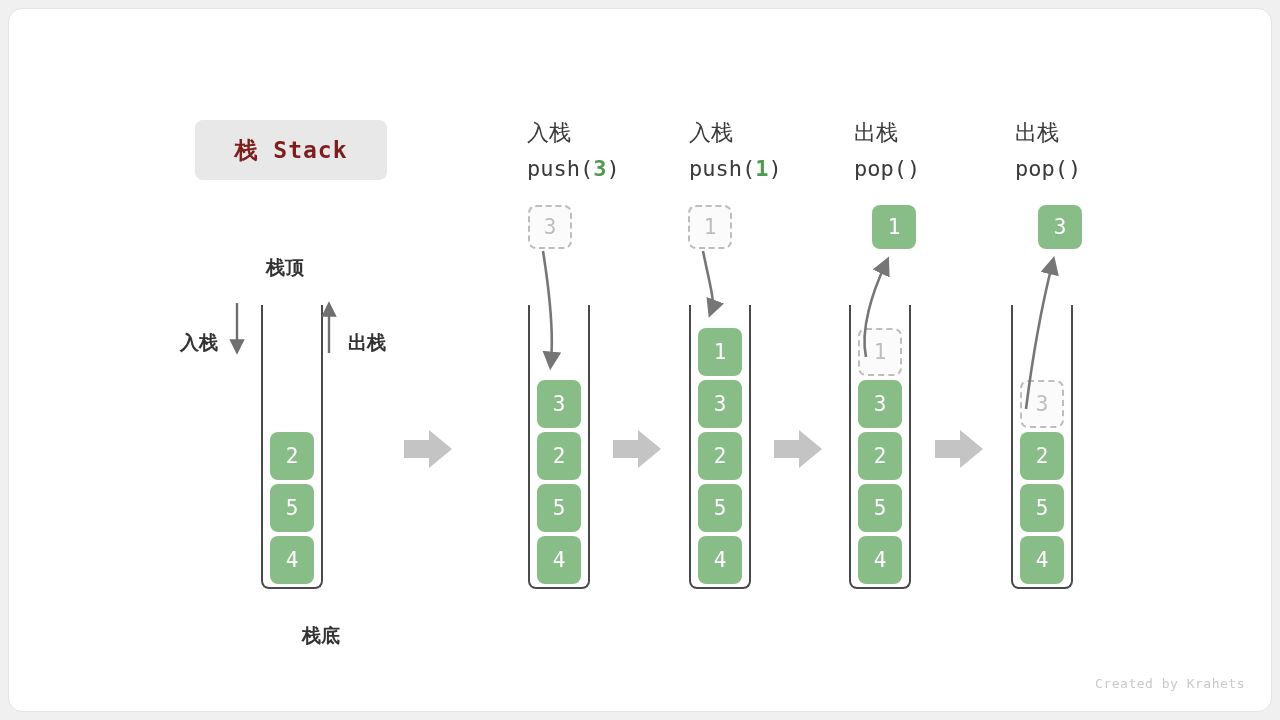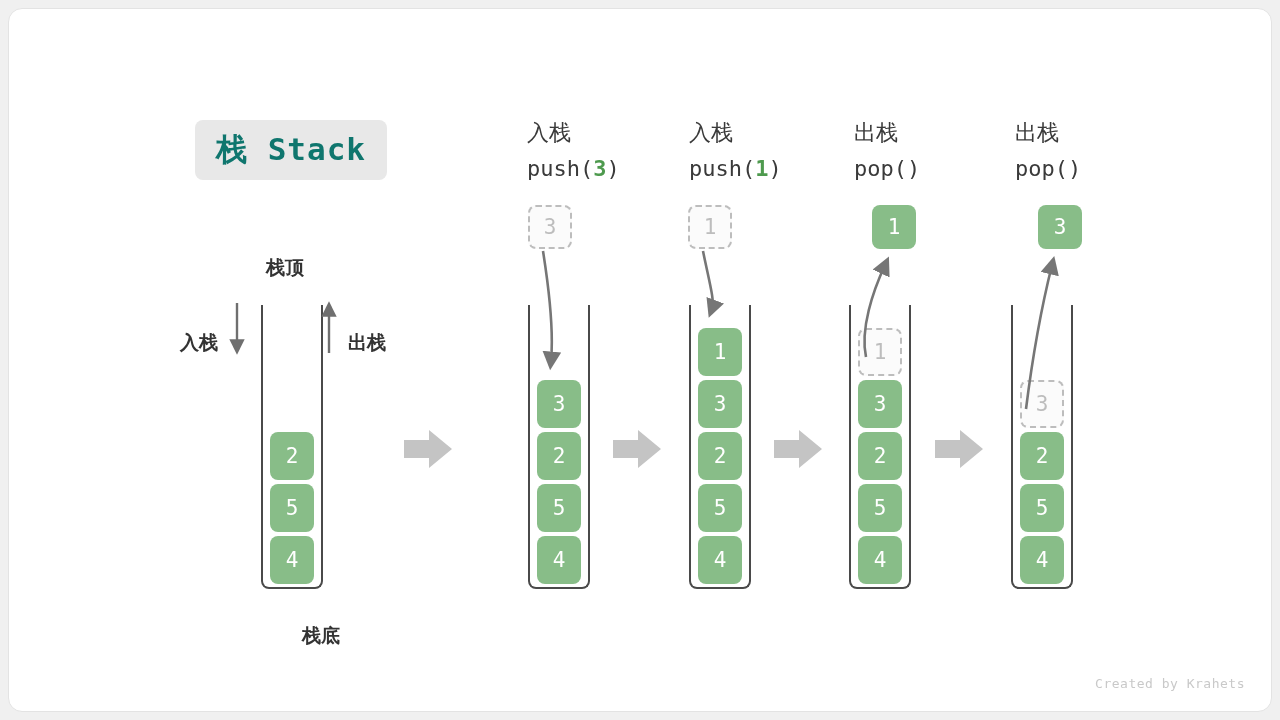--- a/index.html
+++ b/index.html
@@ -24,23 +24,23 @@
   #title-chip {
     position: absolute;
     left: 186px; top: 111px;
     width: 192px; height: 60px;
     background: #e8e8e8;
     border-radius: 8px;
     display: flex; align-items: center; justify-content: center;
   }
   #title-chip .t {
     font-family: "DejaVu Sans Mono", monospace;
-    font-size: 31px;
+    font-size: 23px;
     font-weight: bold;
-    color: #0f766e;
+    color: #7f1d1d;
     letter-spacing: 1px;
   }
 
   
   .cn-bold {
     font-family: Liberation Sans, sans-serif;
     font-weight: bold;
     font-size: 19px;
     color: #333333;
     white-space: nowrap;

